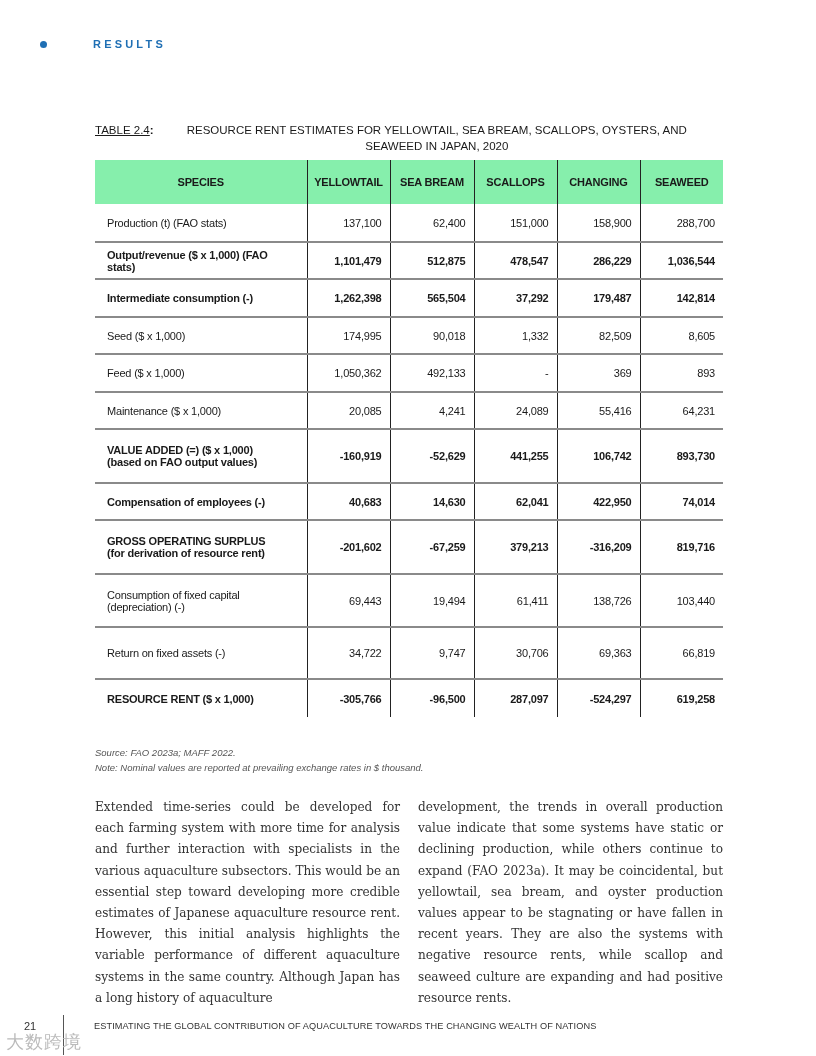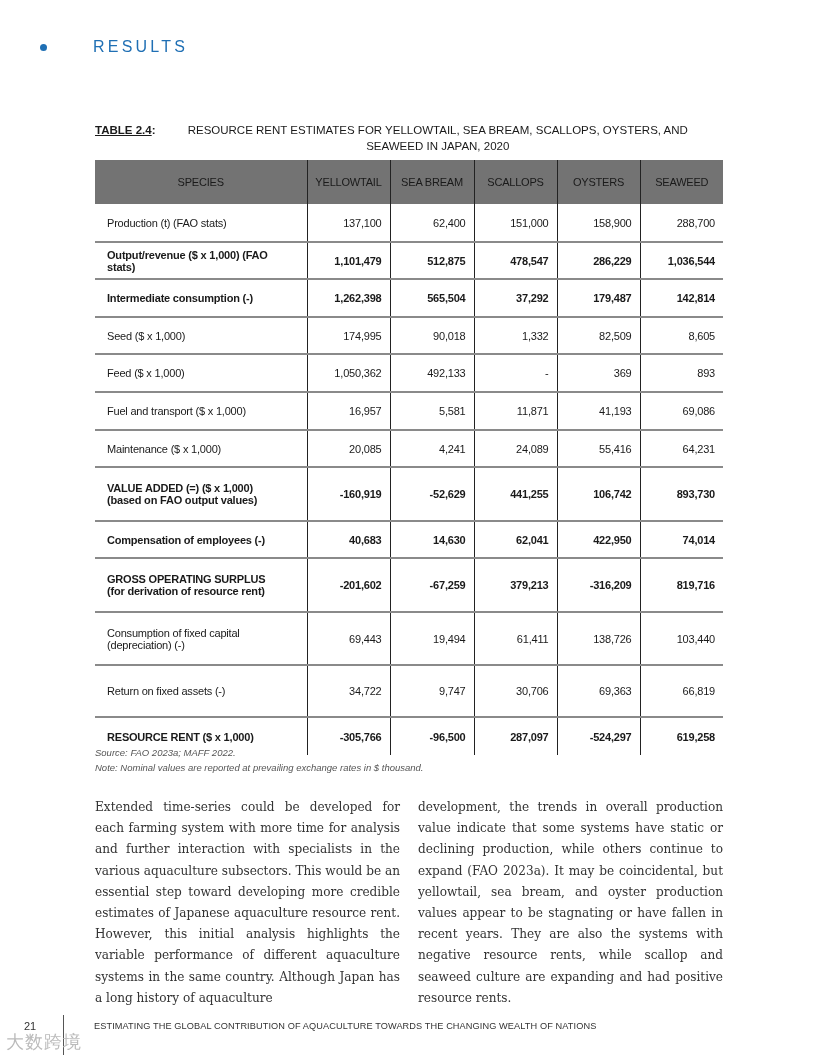--- a/index.html
+++ b/index.html
@@ -1,27 +1,27 @@
 <!DOCTYPE html>
 <html><head>
 <meta charset="utf-8">
 <style>
   html, body { margin:0; padding:0; background:#ffffff; }
   body { width:816px; height:1056px; position:relative; overflow:hidden; font-family:"Liberation Sans", sans-serif; color:#1a1a1a; }
   .section-tag { position:absolute; left:40px; top:38px; display:flex; align-items:center; }
   .section-dot { width:7px; height:7px; border-radius:50%; background:#1f6fb4; margin-right:18px; }
-  .section-label { font-size:16px; font-weight:normal; letter-spacing:3.2px; color:#1f6fb4;padding-left:28px; }
+  .section-label { font-size:11px; font-weight:bold; letter-spacing:3.2px; color:#1f6fb4;padding-left:28px; }
 
   .caption { position:absolute; left:95px; top:122px; width:620px; font-size:11.5px; line-height:16px; color:#1a1a1a; display:flex; }
-  .caption-id { font-weight:bold; text-decoration:underline; white-space:nowrap; }
+  .caption-id { font-weight:normal; text-decoration:underline; white-space:nowrap; }
   .caption-colon { font-weight:bold; margin-right:5px; }
   .caption-text { text-transform:uppercase;text-align:center; }
 
   table.data { position:absolute; left:95px; top:160px; border-collapse:collapse; table-layout:fixed; width:628px; font-size:11px; }
-  table.data th { background:#737373; height:44px; font-weight:normal; font-size:11px; text-align:center; padding:0 4px; border-left:1px solid #222; letter-spacing:-0.2px; }
+  table.data th { background:#86efac; height:44px; font-weight:bold; font-size:11px; text-align:center; padding:0 4px; border-left:1px solid #222; letter-spacing:-0.2px; }
   table.data th:first-child { border-left:none; }
   table.data td { border-top:2px solid #8a8a8a; border-left:1px solid #222; padding:0 8px; text-align:right; vertical-align:middle; letter-spacing:-0.2px; }
   table.data tr.first td { border-top:none; }
   table.data td:first-child { border-left:none; text-align:left; padding-left:12px; }
   table.data tr.bold td { font-weight:bold; }
   .sub { display:block; }
 
   .source { position:absolute; left:95px; top:745px; font-size:9.5px; font-style:italic; color:#555; line-height:15px; }
 
   .col { position:absolute; top:797px; width:305px; font-family:"DejaVu Serif", serif; font-size:12.1px; line-height:21.2px; color:#333; text-align:justify; }
@@ -56,21 +56,21 @@
       <col style="width:83px">
       <col style="width:83px">
       <col style="width:83px">
   </colgroup>
   <thead>
     <tr>
       <th>SPECIES</th>
       <th>YELLOWTAIL</th>
       <th>SEA BREAM</th>
       <th>SCALLOPS</th>
-      <th>OYSTERS</th>
+      <th>CHANGING</th>
       <th>SEAWEED</th>
     </tr>
   </thead>
   <tbody id="tbody">
       <tr class="first" style="height: 38px;">
         <td>
           <span class="sub">Production (t) (FAO stats)</span>
         </td>
         <td>137,100</td>
         <td>62,400</td>
@@ -111,30 +111,20 @@
       <tr style="height: 38px;">
         <td>
           <span class="sub">Feed ($ x 1,000)</span>
         </td>
         <td>1,050,362</td>
         <td>492,133</td>
         <td>-</td>
         <td>369</td>
         <td>893</td>
       </tr>
-      <tr style="height: 38px;">
-        <td>
-          <span class="sub">Fuel and transport ($ x 1,000)</span>
-        </td>
-        <td>16,957</td>
-        <td>5,581</td>
-        <td>11,871</td>
-        <td>41,193</td>
-        <td>69,086</td>
-      </tr>
       <tr style="height: 37px;">
         <td>
           <span class="sub">Maintenance ($ x 1,000)</span>
         </td>
         <td>20,085</td>
         <td>4,241</td>
         <td>24,089</td>
         <td>55,416</td>
         <td>64,231</td>
       </tr>

